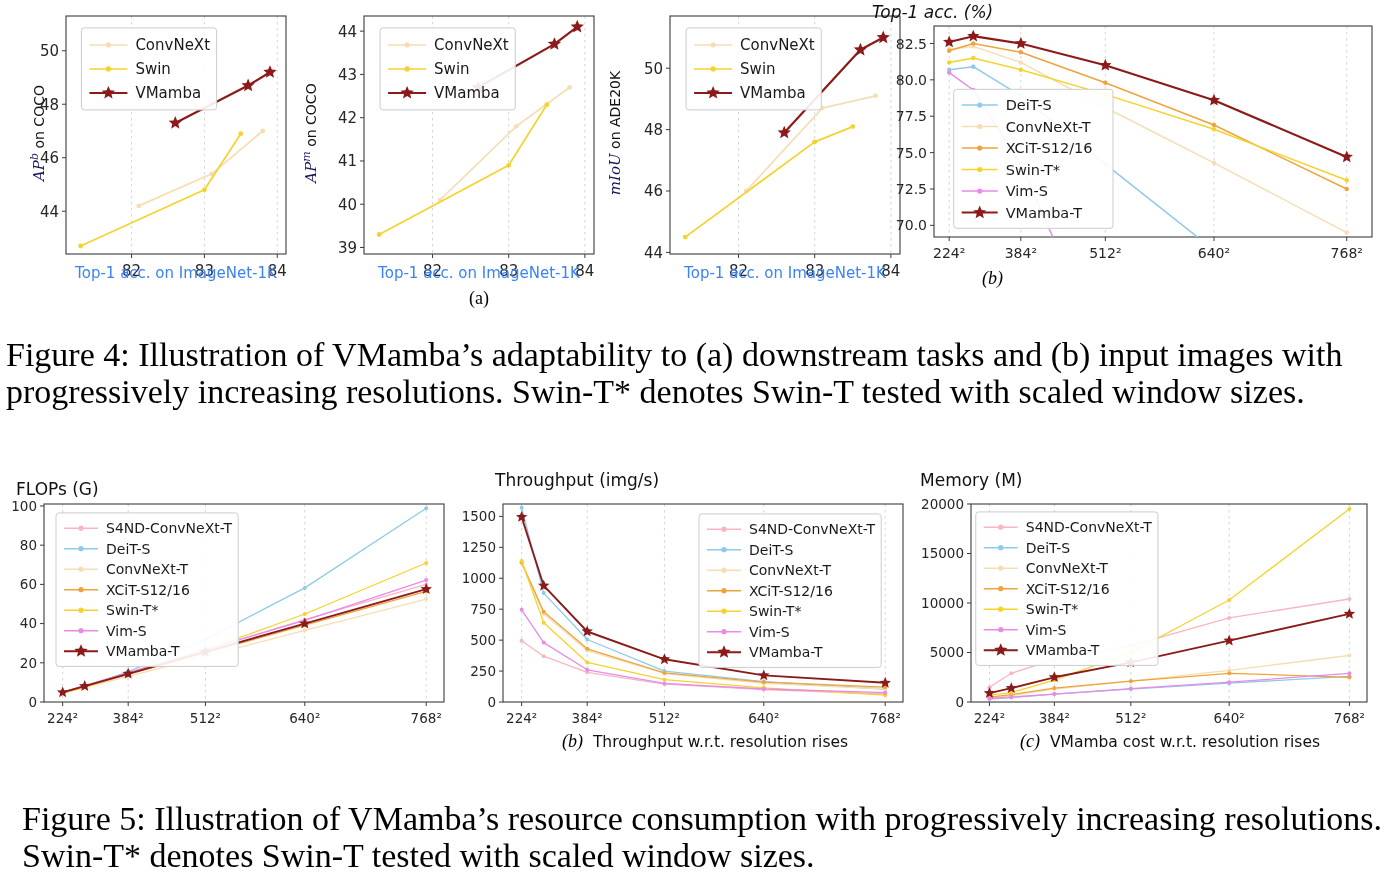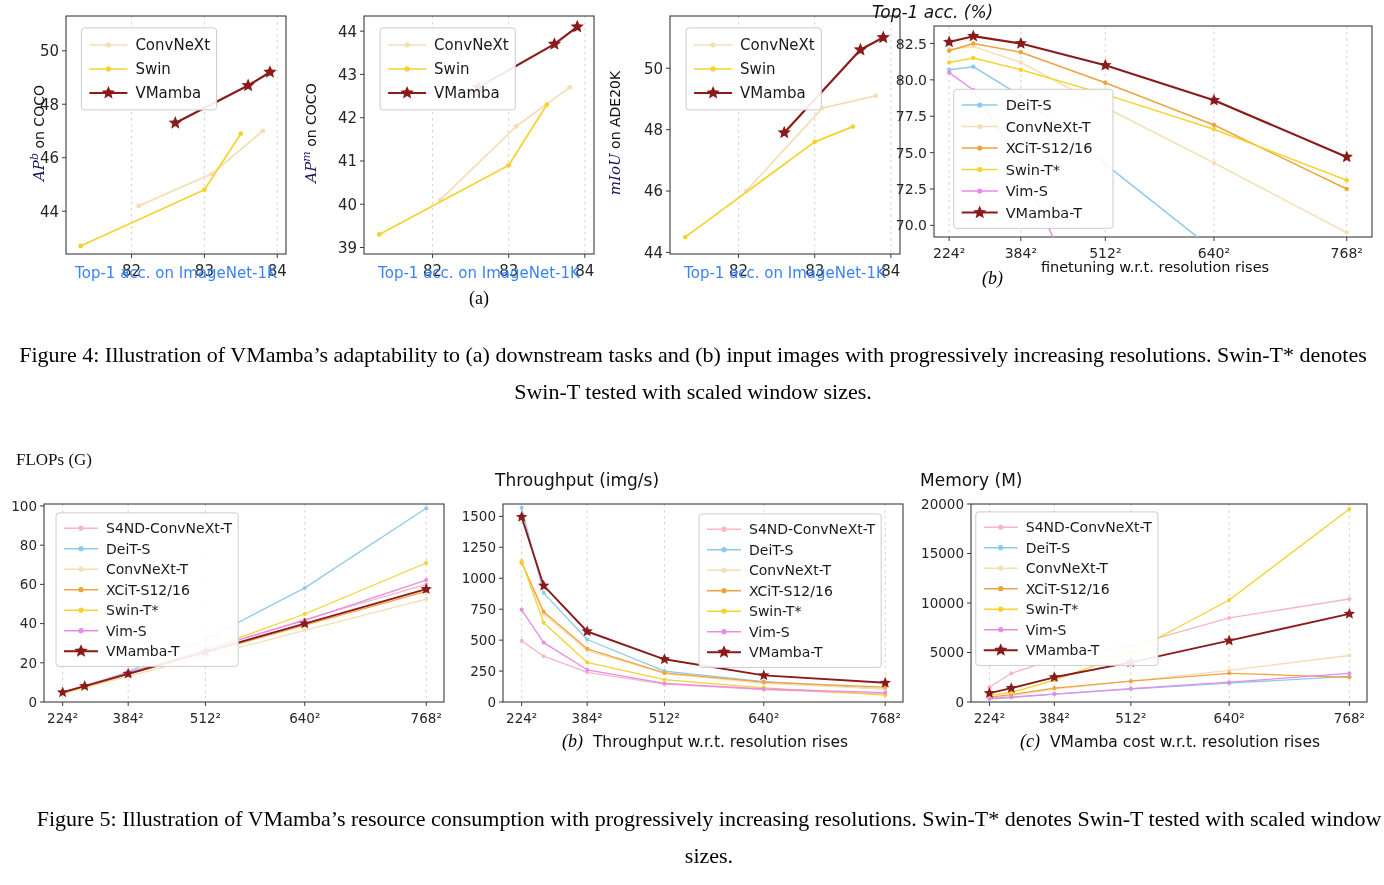--- a/index.html
+++ b/index.html
@@ -12,21 +12,21 @@
   .ylab .math{font-family:"DejaVu Serif",serif;font-style:italic;color:#14145a;}
   .ylab sup{font-family:"DejaVu Serif",serif;font-style:italic;font-size:11px;}
   .ylab .rest{white-space:pre;color:#111;font-size:14px;}
   .xlab{position:absolute;text-align:center;font-size:15px;color:#3b82f6;}
   .ctitle{position:absolute;font-size:17px;color:#111;}
   .panel-serif{font-family:"Liberation Serif",serif;font-style:italic;font-size:18px;color:#000;}
   .panel-a{position:absolute;text-align:center;font-family:"Liberation Serif",serif;font-size:18px;color:#000;}
   .b-xlab{position:absolute;text-align:center;font-size:14.5px;line-height:22px;color:#111;}
   .subcap{position:absolute;text-align:center;font-size:15.5px;color:#111;white-space:nowrap;}
   .subcap .panel-serif{margin-right:10px;}
-  .figcap{position:absolute;font-family:"Liberation Serif",serif;font-size:22px;line-height:37px;color:#000;text-align:center;}
+  .figcap{position:absolute;font-family:"Liberation Serif",serif;font-size:34px;line-height:37px;color:#000;}
 </style>
 </head>
 <body>
 
 <div class="page">
 
   <div class="chart" style="left:0px;top:2px;">
     <svg viewBox="0 0 300 285" width="300" height="285">
         <clipPath id="cp0">
           <rect x="66" y="14" width="220" height="238"></rect>
@@ -285,26 +285,25 @@
         <line x1="83.71000000000001" x2="119.71000000000001" y1="191.05" y2="191.05" stroke="#E78BE7" stroke-width="1.5"></line>
         <circle cx="101.71000000000001" cy="191.05" r="2.6" fill="#E78BE7"></circle>
         <text x="127.71000000000001" y="196.27" font-size="14.5" fill="#1a1a1a">Vim-S</text>
         <line x1="83.71000000000001" x2="119.71000000000001" y1="212.55" y2="212.55" stroke="#8B1A1A" stroke-width="2"></line>
         <path d="M101.71,205.55L103.56,210.00L108.37,210.39L104.71,213.52L105.82,218.21L101.71,215.70L97.60,218.21L98.71,213.52L95.05,210.39L99.86,210.00Z" fill="#8B1A1A"></path>
         <text x="127.71000000000001" y="217.77" font-size="14.5" fill="#1a1a1a">VMamba-T</text>
       </svg>
   </div>
   <div class="panel-serif" style="position:absolute;left:982px;top:268px;">(b)</div>
   <div class="b-xlab" style="left:1010px;top:256px;width:290px;">
-    <div>finetuning w.r.t. resolution rises</div>
   </div>
 
   <div class="figcap" style="left:6px;top:336px;width:1374px;">Figure 4: Illustration of VMamba’s adaptability to (a) downstream tasks and (b) input images with progressively increasing resolutions. Swin-T* denotes Swin-T tested with scaled window sizes.</div>
 
-  <div class="ctitle" style="left:16px;top:450px;font-family:Liberation Serif, serif;">FLOPs (G)</div>
+  <div class="ctitle" style="left:16px;top:479px;">FLOPs (G)</div>
   <div class="chart" style="left:8px;top:490px;">
     <svg viewBox="0 0 445 245" width="445" height="245">
         <clipPath id="cp4">
           <rect x="36" y="14" width="400" height="198"></rect>
         </clipPath>
         <line x1="54.64566929133858" x2="54.64566929133858" y1="14" y2="212" stroke="#cfcfcf" stroke-dasharray="2.5,3.5" stroke-width="0.9"></line>
         <line x1="120.1844288180555" x2="120.1844288180555" y1="14" y2="212" stroke="#cfcfcf" stroke-dasharray="2.5,3.5" stroke-width="0.9"></line>
         <line x1="197.4511768916586" x2="197.4511768916586" y1="14" y2="212" stroke="#cfcfcf" stroke-dasharray="2.5,3.5" stroke-width="0.9"></line>
         <line x1="296.79413870057687" x2="296.79413870057687" y1="14" y2="212" stroke="#cfcfcf" stroke-dasharray="2.5,3.5" stroke-width="0.9"></line>
         <line x1="418.2133142448103" x2="418.2133142448103" y1="14" y2="212" stroke="#cfcfcf" stroke-dasharray="2.5,3.5" stroke-width="0.9"></line>

